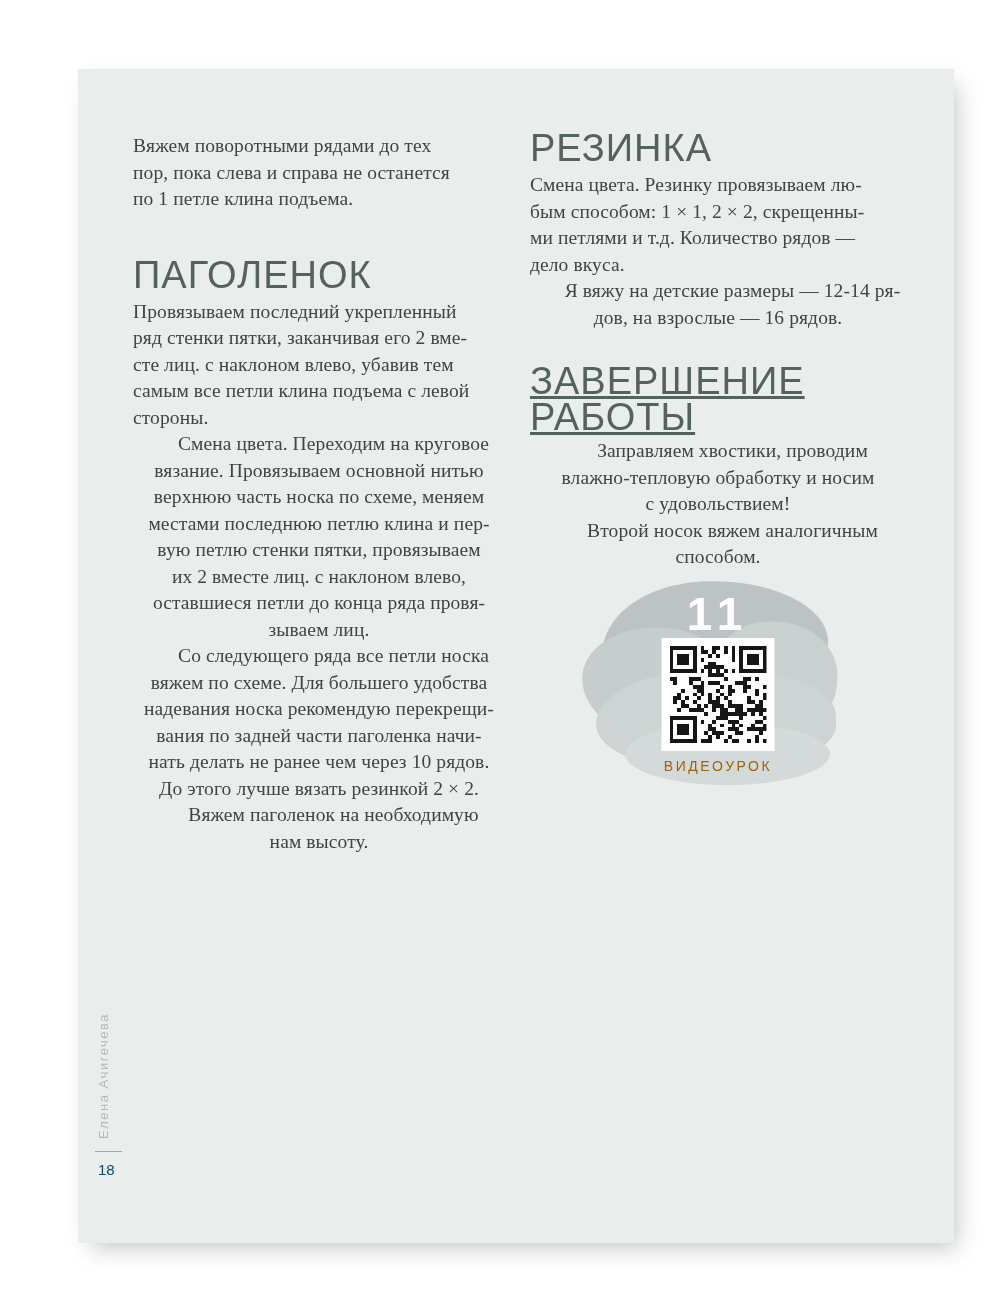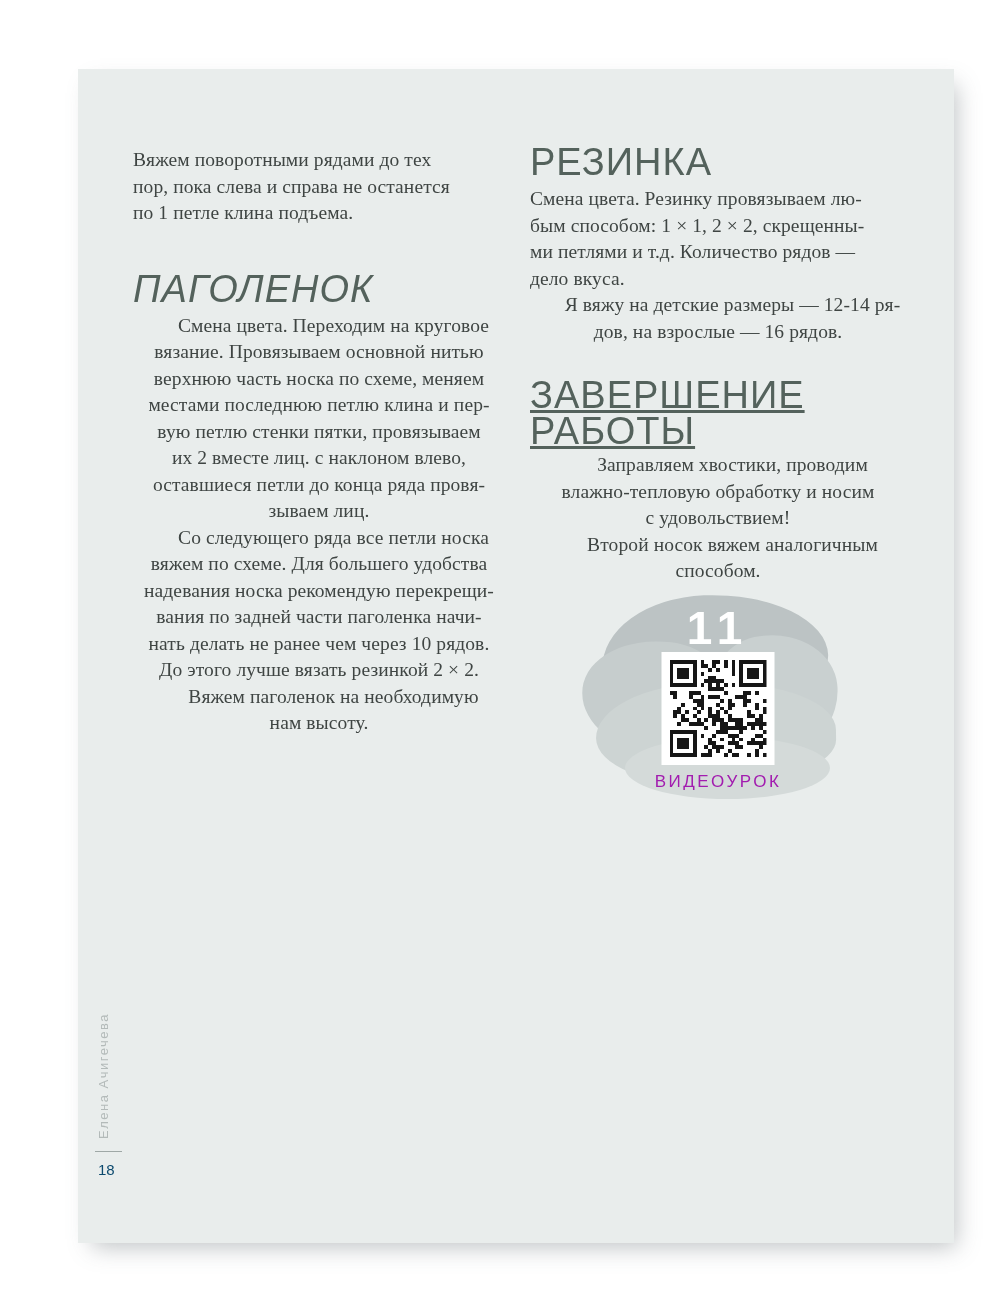--- a/index.html
+++ b/index.html
@@ -9,21 +9,21 @@
     overflow: hidden;
     font-family: "Liberation Serif", "DejaVu Serif", serif;
   }
   .page {
     position: absolute;
     left: 78px; top: 69px;
     width: 876px; height: 1174px;
     background: #e9edec;
     box-shadow: 8px 10px 22px -6px rgba(110,120,125,0.45);
   }
-  .col { position: absolute; margin-top: 14px; }
+  .col { position: absolute; }
   .col-left  { left: 55px;  top: 64px; width: 372px; }
   .col-right { left: 452px; top: 61px; width: 376px; }
 
   p.body {
     margin: 0;
     font-size: 19.5px;
     line-height: 26.5px;
     color: #3f4543;
     white-space: pre;
     letter-spacing: 0.1px;
@@ -32,21 +32,21 @@
 
   h2.section-title {
     margin: 0;
     font-family: "Liberation Sans", "DejaVu Sans", sans-serif;
     font-weight: 300;
     font-size: 38px;
     line-height: 36px;
     letter-spacing: 1px;
     color: #54625c;
   }
-  .col-left h2.section-title  { margin: 44px 0 6px 0; font-style: italic; }
+  .col-left h2.section-title  { margin: 44px 0 6px 0; }
   .col-right h2.first         { margin: 0 0 6px 0; }
   .col-right h2.second        { margin: 32px 0 3px 0; text-decoration: underline; }
 
   .fn-badge {
     display: inline-block;
     width: 15px; height: 15px;
     border-radius: 50%;
     background: #a8b1af;
     color: #ffffff;
     font-family: "Liberation Sans", "DejaVu Sans", sans-serif;
@@ -91,23 +91,23 @@
     width: 113px; height: 113px;
     background: #ffffff;
     z-index: 2;
   }
   .qr-plate svg { display: block; margin: 8px; }
   .video-caption {
     position: absolute;
     left: 0; top: 177px; width: 100%;
     text-align: center;
     font-family: "Liberation Sans", "DejaVu Sans", sans-serif;
-    font-size: 17px;
+    font-size: 14px;
     letter-spacing: 2.5px;
-    color: #a21caf;
+    color: #a16207;
     z-index: 2;
   }
 
   .author-vertical {
     position: absolute;
     left: 18px; top: 938px;
     height: 132px;
     writing-mode: vertical-rl;
     transform: rotate(180deg);
     font-family: "Liberation Sans", "DejaVu Sans", sans-serif;
@@ -132,20 +132,25 @@
 </head>
 <body>
 
 <div class="page">
 
   <div class="col col-left">
     <p class="body">Вяжем поворотными рядами до тех
 пор, пока слева и справа не останется
 по 1 петле клина подъема.</p>
     <h2 class="section-title">ПАГОЛЕНОК</h2>
+    <p class="body">Провязываем последний укрепленный
+ряд стенки пятки, заканчивая его 2 вме-
+сте лиц. с наклоном влево, убавив тем
+самым все петли клина подъема с левой
+стороны.</p>
     <p class="body indent">Смена цвета. Переходим на круговое
 вязание. Провязываем основной нитью
 верхнюю часть носка по схеме, меняем
 местами последнюю петлю клина и пер-
 вую петлю стенки пятки, провязываем
 их 2 вместе лиц. с наклоном влево,
 оставшиеся петли до конца ряда провя-
 зываем лиц.</p>
     <p class="body indent">Со следующего ряда все петли носка
 вяжем по схеме. Для большего удобства

